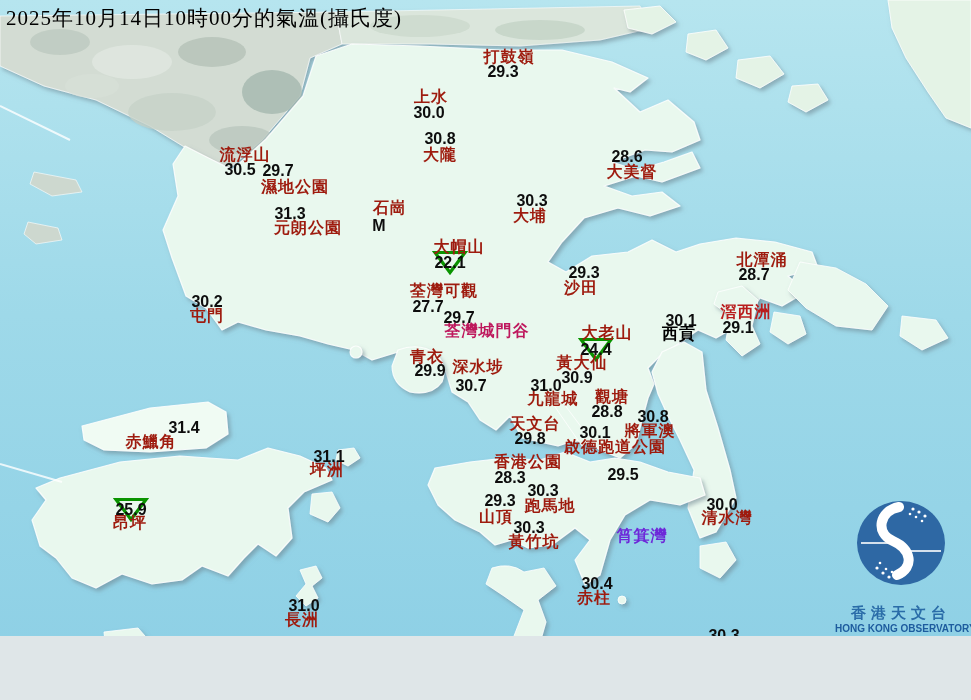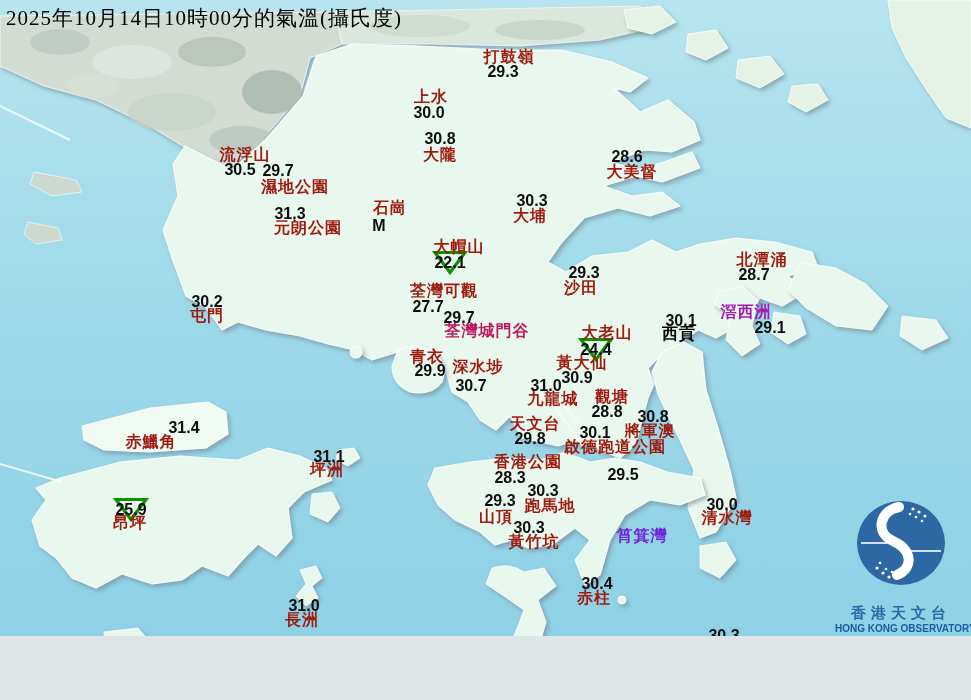--- a/index.html
+++ b/index.html
@@ -237,22 +237,22 @@
       <span class="st-name" style="left: 151px; top: 442px; color: rgb(158, 27, 14);">赤鱲角</span>
       <span class="st-value" style="left: 329px; top: 457px; color: rgb(13, 13, 13);">31.1</span>
       <span class="st-name" style="left: 327px; top: 470px; color: rgb(158, 27, 14);">坪洲</span>
       <div class="marker" style="left: 131px; top: 509px;"><svg width="36" height="27" viewBox="0 0 36 27">
           <polygon points="3,4 33,4 18,24" fill="none" stroke="#0a9400" stroke-width="3.2" stroke-linejoin="miter"></polygon>
         </svg></div>
       <span class="st-value" style="left: 131px; top: 510px; color: rgb(13, 13, 13);">25.9</span>
       <span class="st-name" style="left: 130px; top: 523px; color: rgb(158, 27, 14);">昂坪</span>
       <span class="st-value" style="left: 754px; top: 275px; color: rgb(13, 13, 13);">28.7</span>
       <span class="st-name" style="left: 762px; top: 260px; color: rgb(158, 27, 14);">北潭涌</span>
-      <span class="st-value" style="left: 738px; top: 328px; color: rgb(13, 13, 13); margin-left: 32px;">29.1</span>
-      <span class="st-name" style="left: 746px; top: 312px; color: #a21caf;">滘西洲</span>
+      <span class="st-value" style="left: 738px; top: 328px; color: rgb(13, 13, 13);">29.1</span>
+      <span class="st-name" style="left: 746px; top: 312px; color: #b91c1c;">滘西洲</span>
       <span class="st-value" style="left: 681px; top: 321px; color: rgb(13, 13, 13);">30.1</span>
       <span class="st-name" style="left: 679px; top: 334px; color: #000000;">西貢</span>
       <span class="st-value" style="left: 722px; top: 505px; color: rgb(13, 13, 13);">30.0</span>
       <span class="st-name" style="left: 727px; top: 518px; color: rgb(158, 27, 14);">清水灣</span>
       <span class="st-value" style="left: 597px; top: 584px; color: rgb(13, 13, 13);">30.4</span>
       <span class="st-name" style="left: 594px; top: 598px; color: rgb(158, 27, 14);">赤柱</span>
       <span class="st-value" style="left: 304px; top: 606px; color: rgb(13, 13, 13);">31.0</span>
       <span class="st-name" style="left: 302px; top: 620px; color: rgb(158, 27, 14);">長洲</span>
       <span class="st-value" style="left: 724px; top: 636px; color: rgb(13, 13, 13);">30.3</span>
       <span class="st-name" style="left: 731px; top: 650px; color: rgb(158, 27, 14);">橫瀾島</span>

